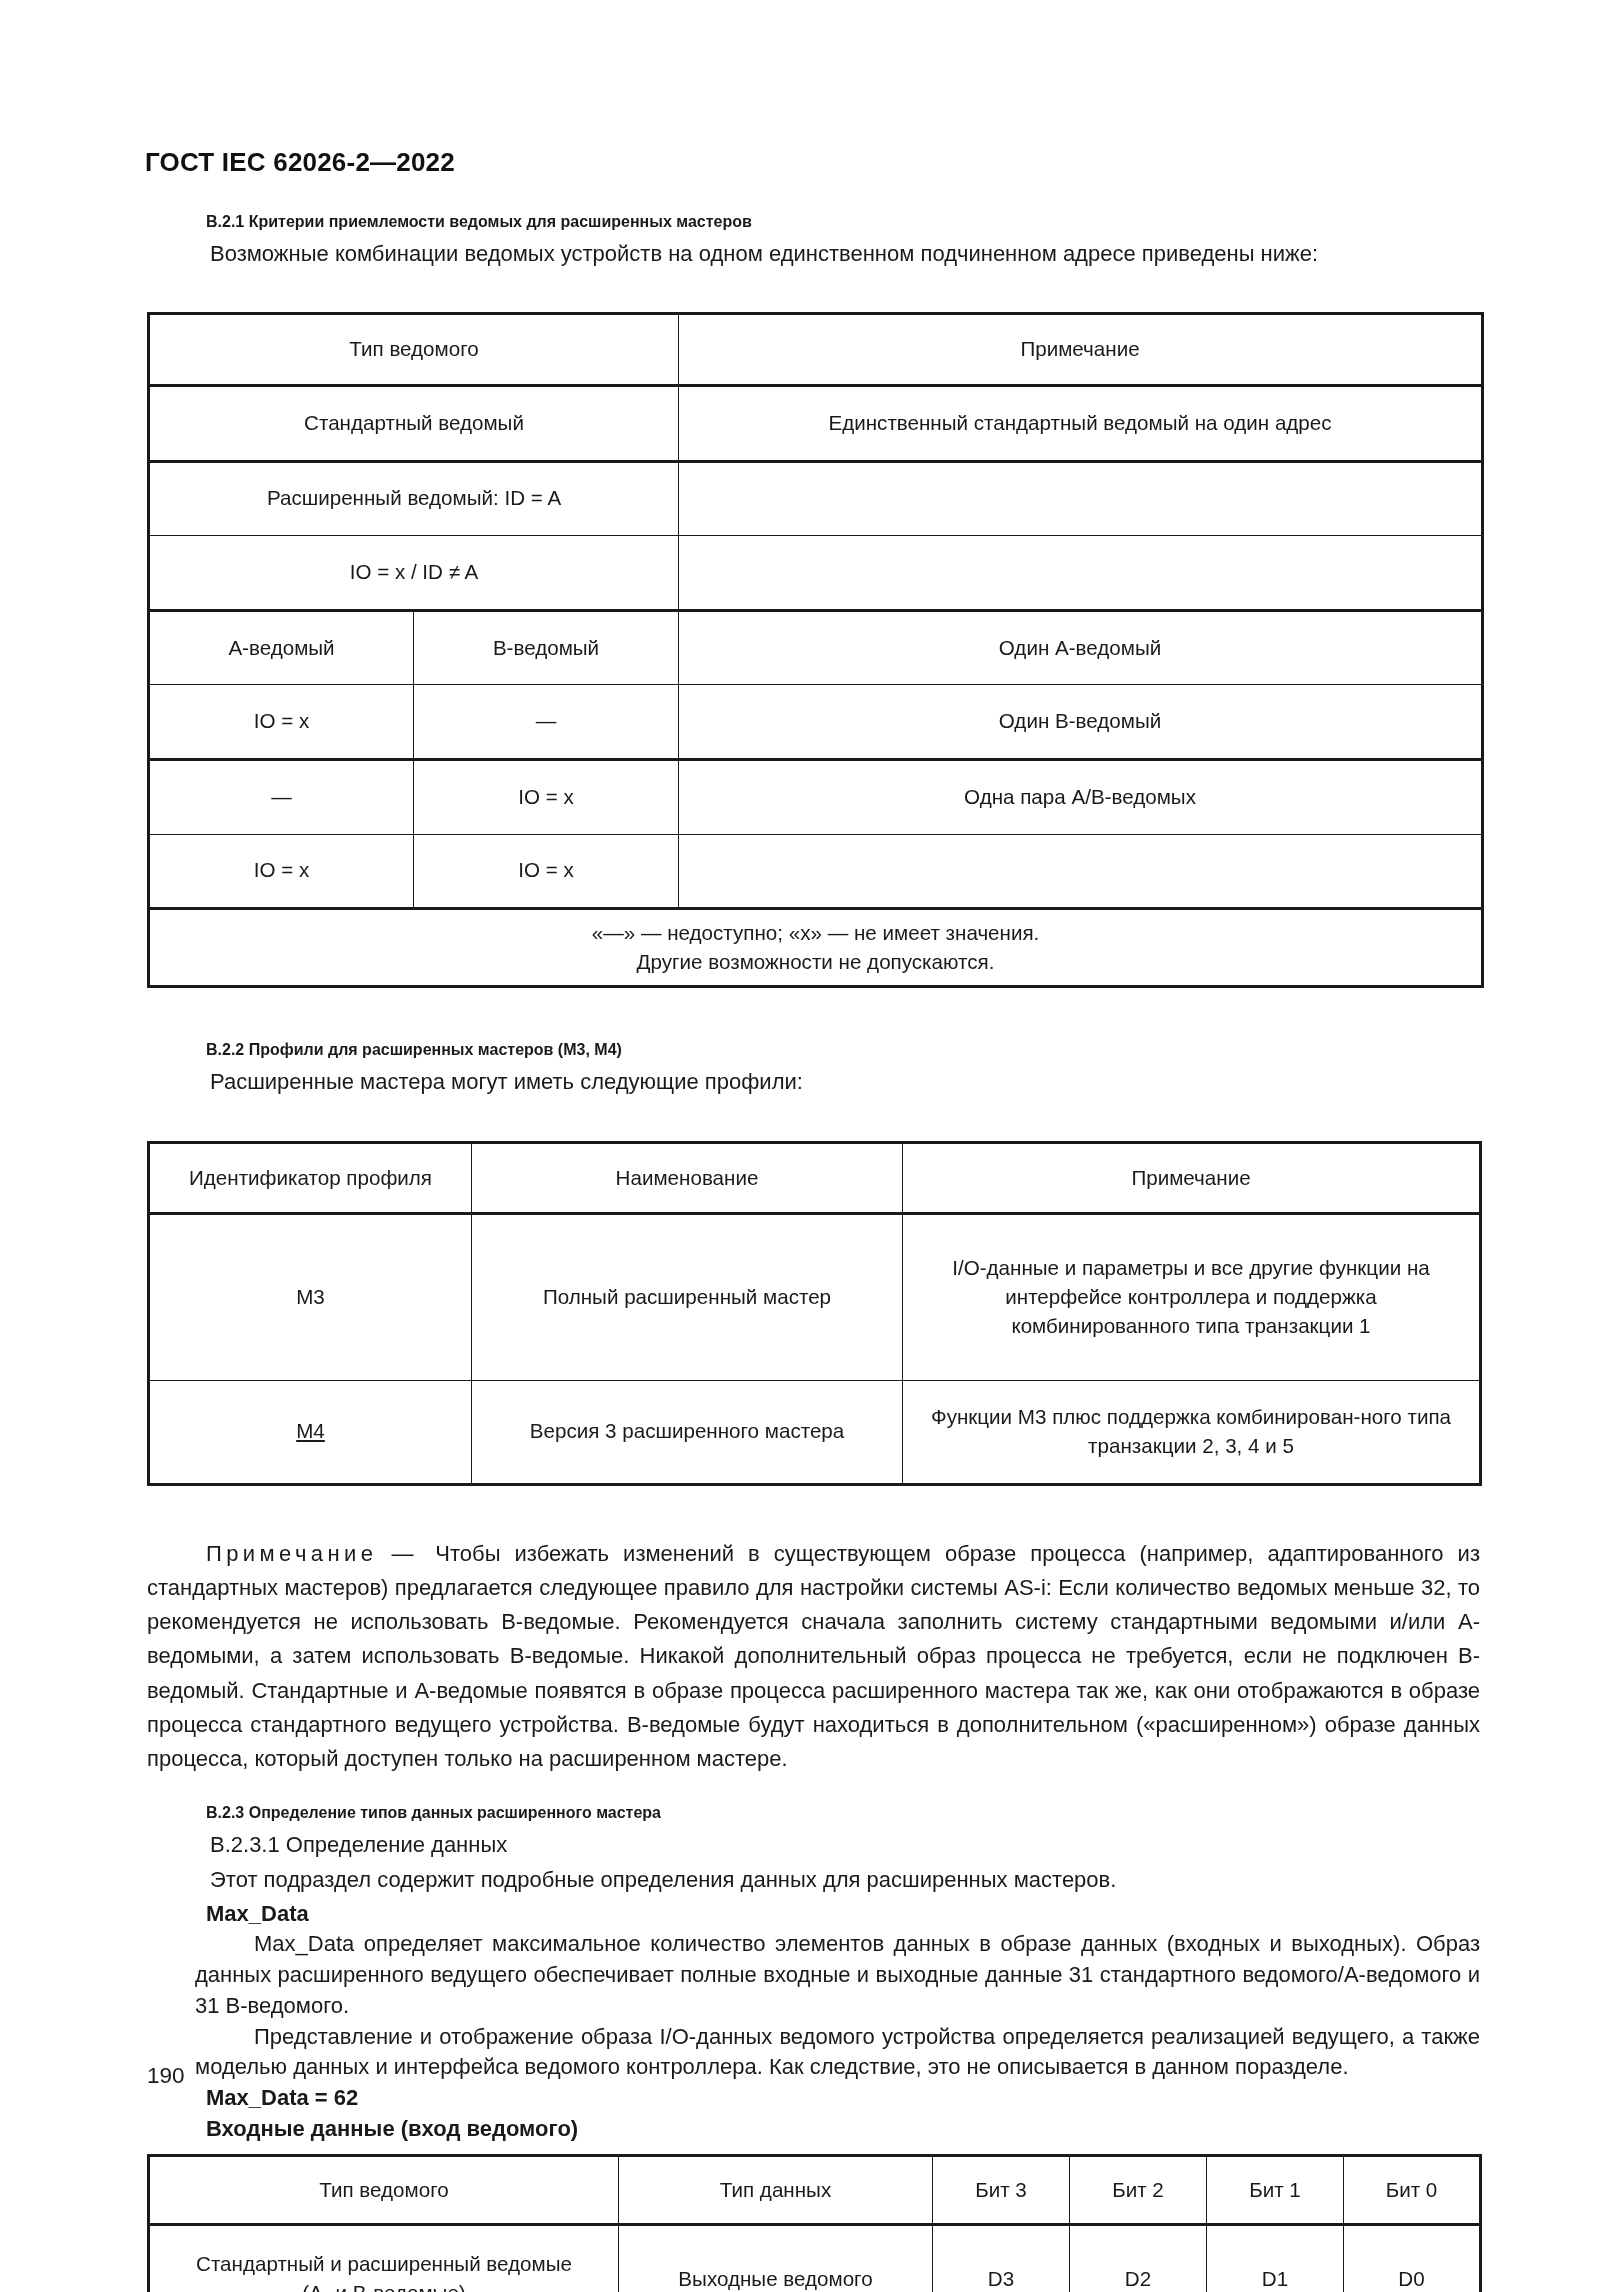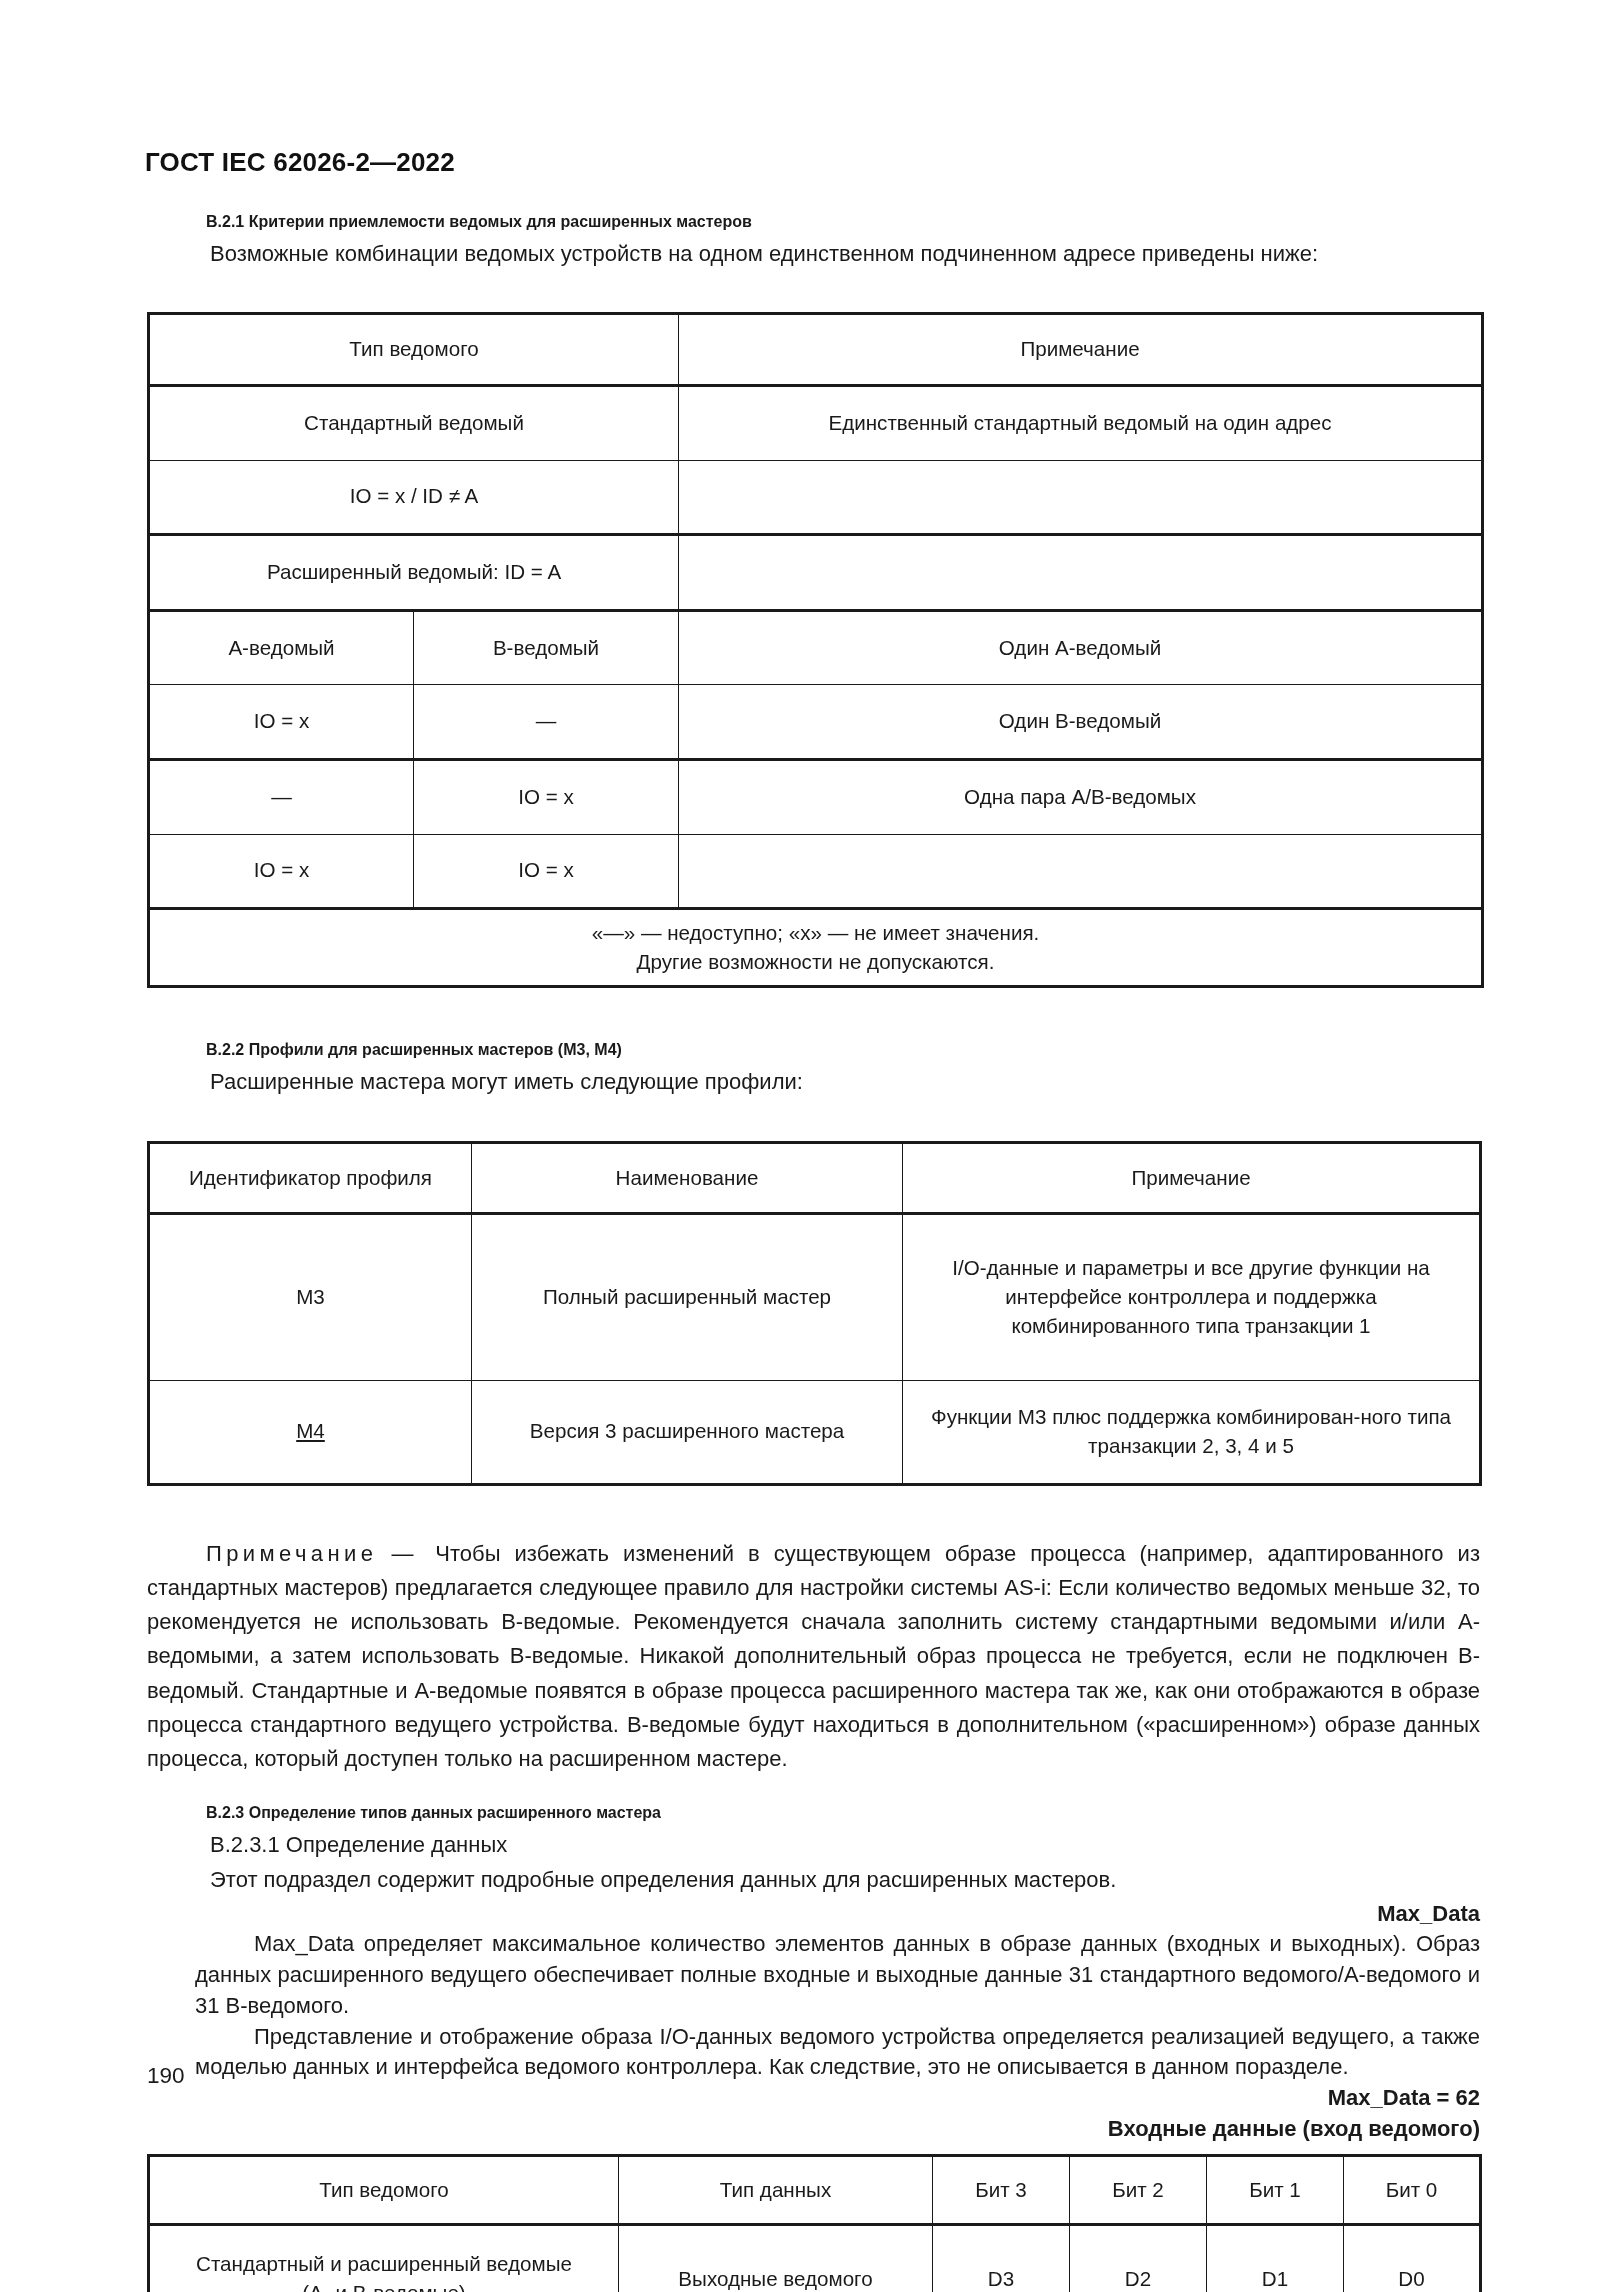--- a/index.html
+++ b/index.html
@@ -56,21 +56,20 @@
     margin: 4px;
     padding: 0;
     line-height: 1.38;
     text-indent: 59px;
   }
   .bold-line {
     font-size: 22px;
     font-weight: bold;
     line-height: 1.38;
     text-indent: 59px;
-    text-align: right;
   }
   p.body-text {
     font-size: 22px;
     margin: 0;
     padding: 0;
     line-height: 1.40;
     text-align: justify;
     text-justify: inter-word;
   }
   p.body-text.indent {
@@ -151,27 +150,27 @@
           <th class="thick-top thick-left" colspan="2" style="height:51px;">Тип ведомого</th>
           <th class="thick-top thick-right">Примечание</th>
         </tr>
 
         <tr>
           <td class="thick-top thick-left" colspan="2" style="height:55px;">Стандартный ведомый</td>
           <td class="thick-top thick-right">Единственный стандартный ведомый на один адрес</td>
         </tr>
 
         <tr>
+          <td class="thick-top thick-left" colspan="2" style="height:55px;">Расширенный ведомый: ID = A</td>
+          <td class="thick-top thick-right"></td>
+        </tr>
+
+        <tr>
           <td class="thick-left" colspan="2" style="height:55px;">IO = x / ID ≠ A</td>
           <td class="thick-right"></td>
-        </tr>
-
-        <tr>
-          <td class="thick-top thick-left" colspan="2" style="height:55px;">Расширенный ведомый: ID = A</td>
-          <td class="thick-top thick-right"></td>
         </tr>
 
         <tr>
           <td class="thick-top thick-left" style="height:55px;">A-ведомый</td>
           <td class="thick-top">B-ведомый</td>
           <td class="thick-top thick-right">Один A-ведомый</td>
         </tr>
 
         <tr>
           <td class="thick-left" style="height:55px;">IO = x</td>

